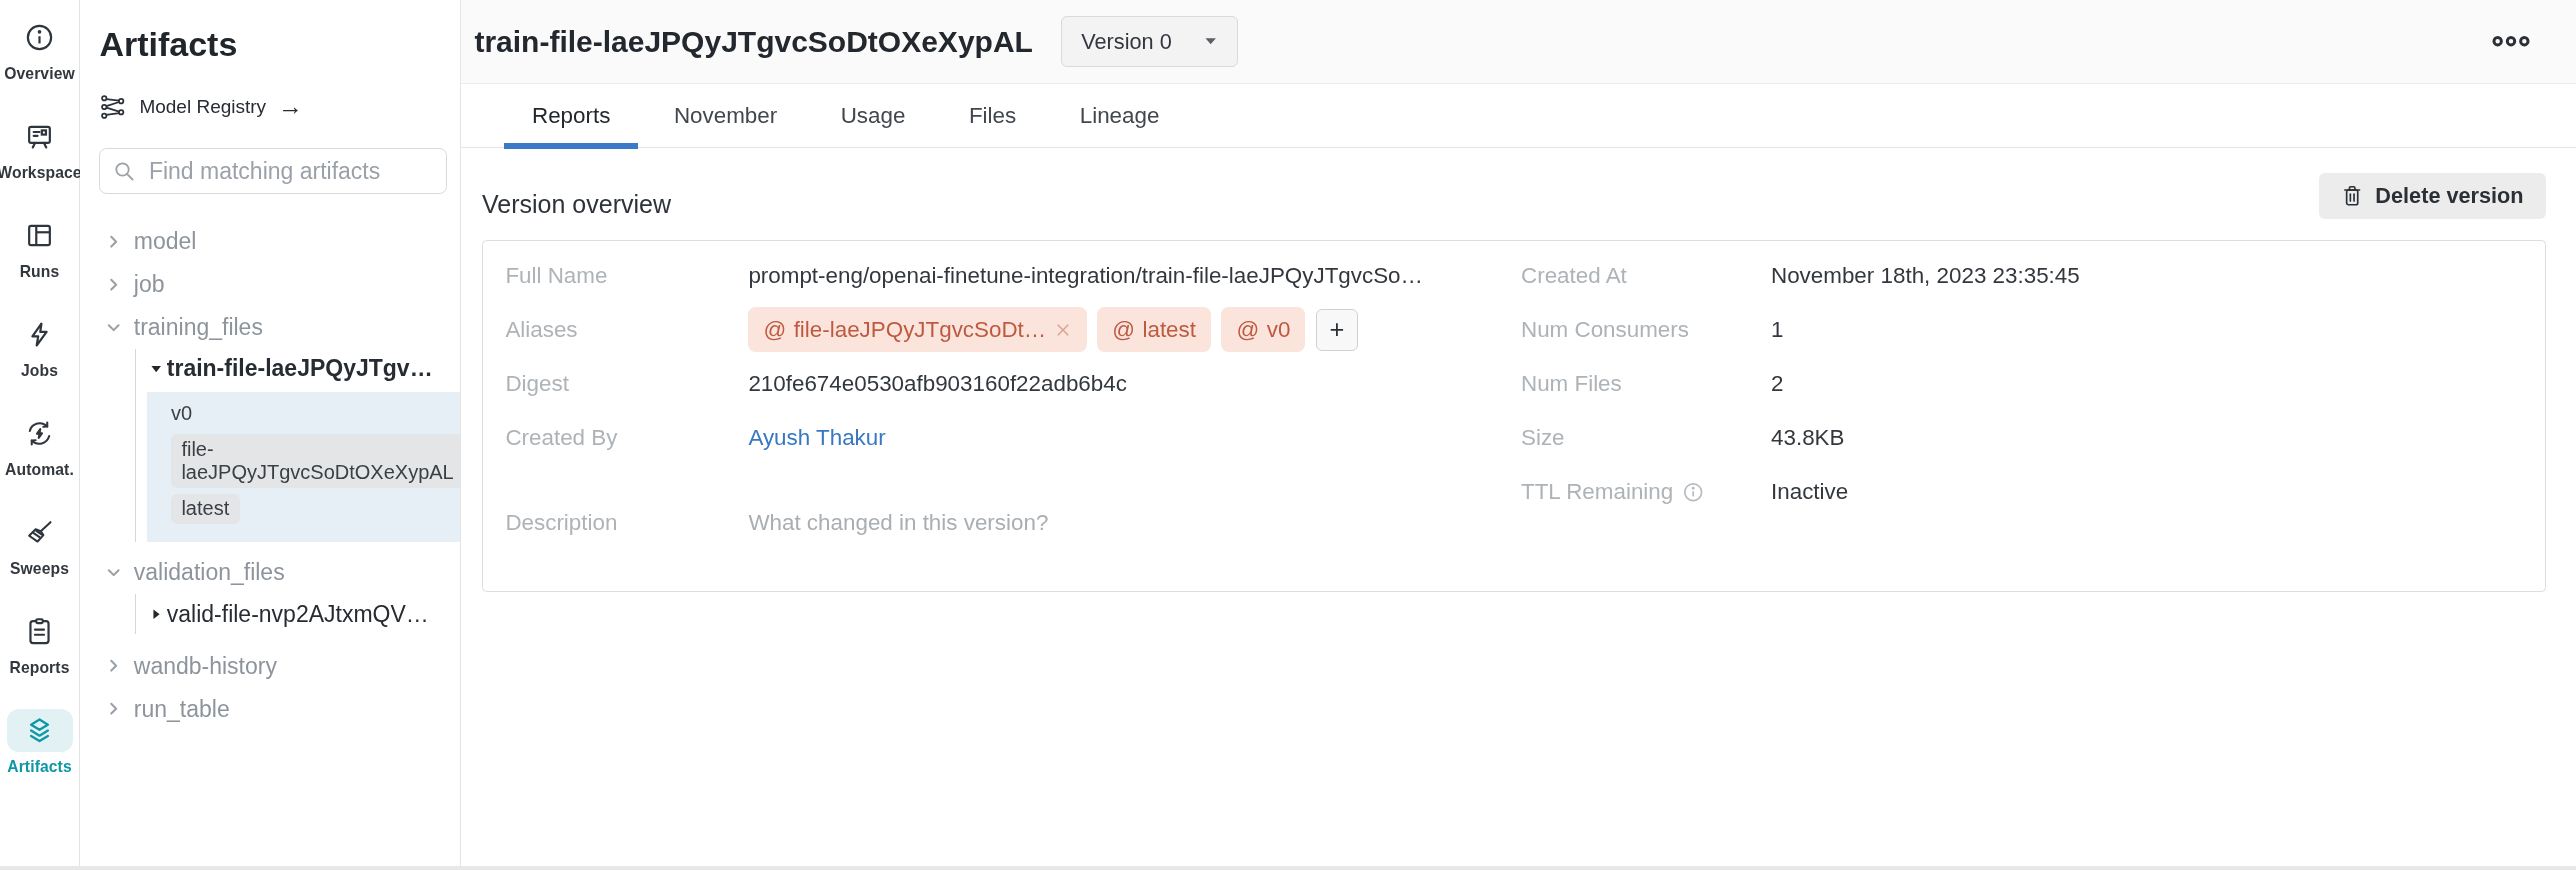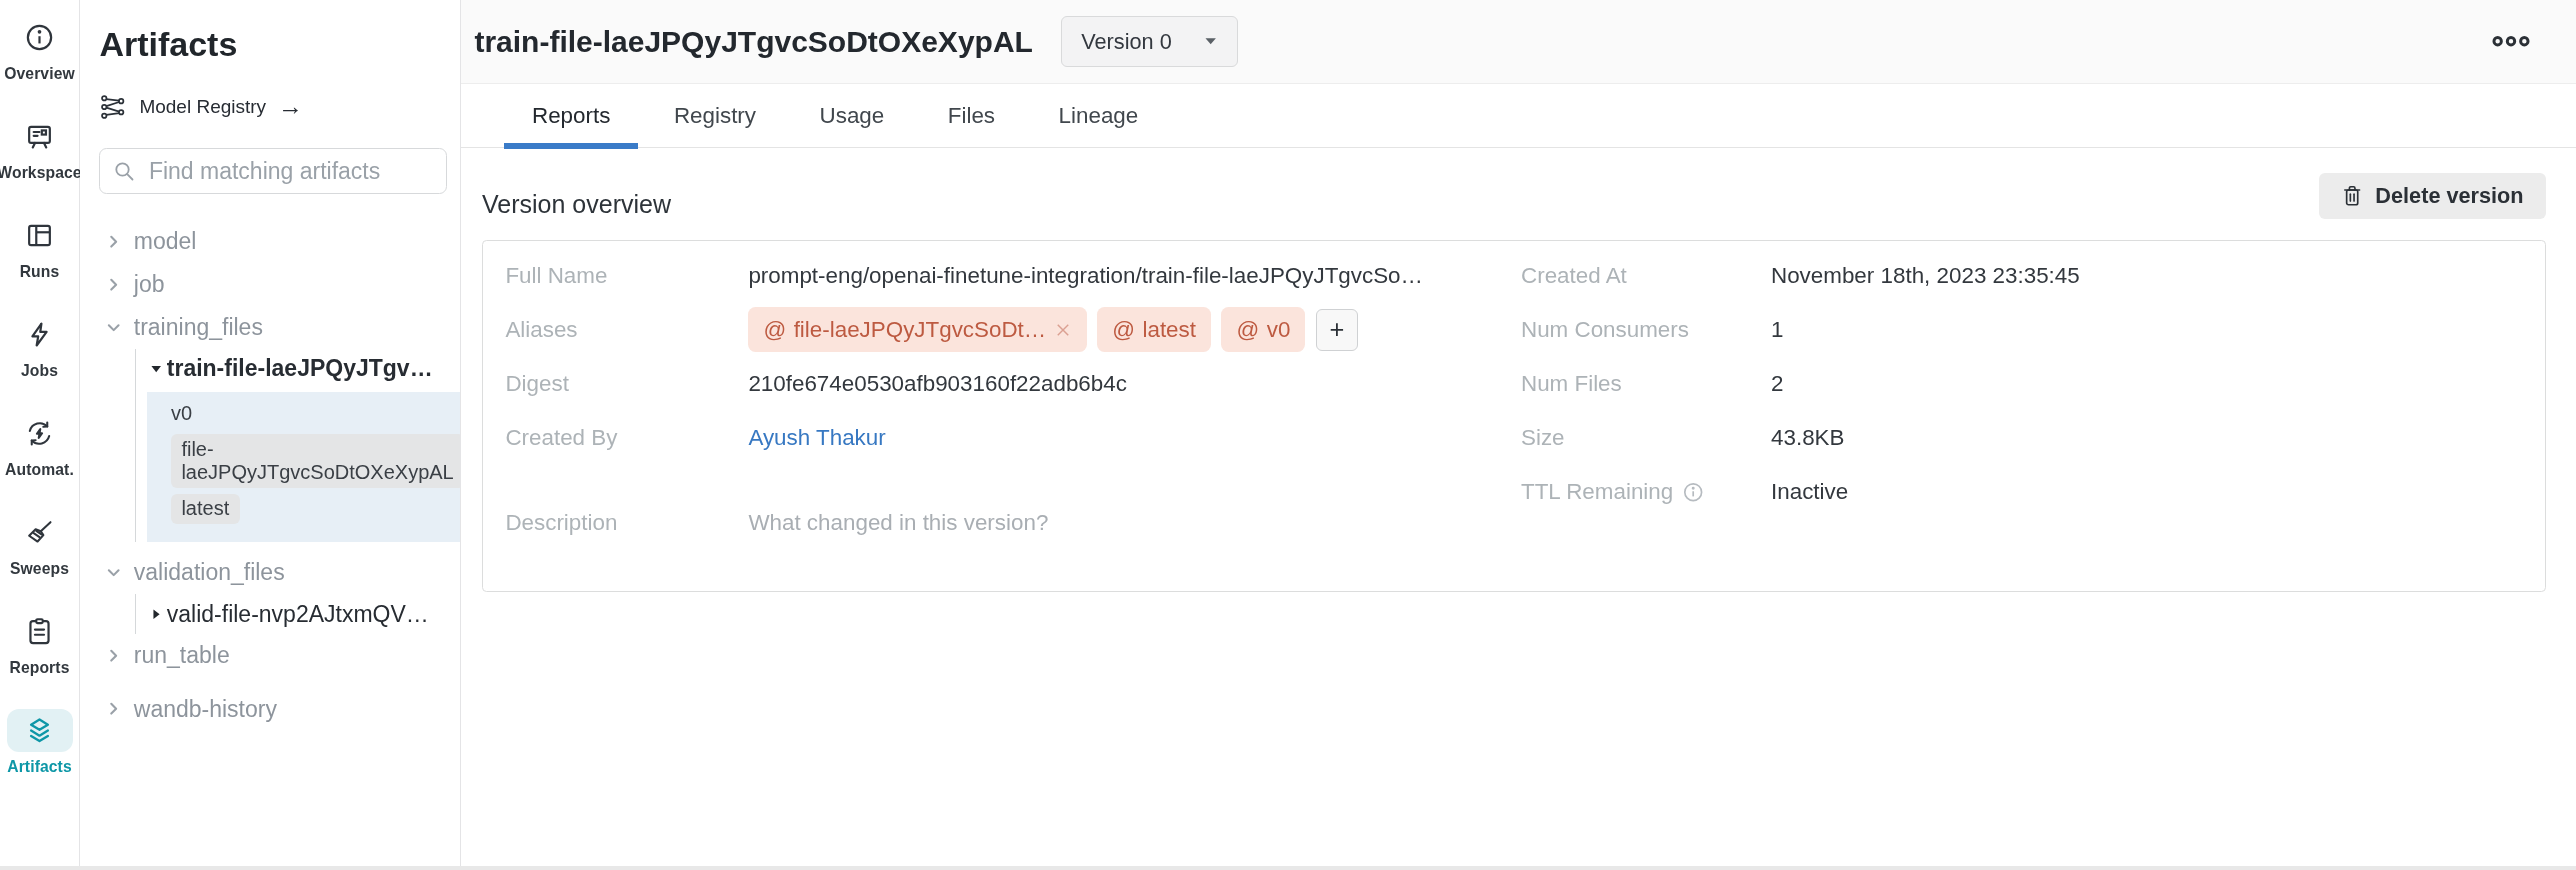--- a/index.html
+++ b/index.html
@@ -294,31 +294,31 @@
         <span class="tree-group-label">validation_files</span>
       </div>
       <div class="tree-children">
         <div class="tree-artifact">
           <svg class="tri" viewBox="0 0 24 24" fill="currentColor">
               <polygon points="8,5 17,12 8,19"></polygon>
             </svg>
           <span class="tree-artifact-label">valid-file-nvp2AJtxmQV…</span>
         </div>
       </div>
+      <div class="tree-group mt14">
+        <svg class="chev" viewBox="0 0 24 24" fill="none" stroke="currentColor" stroke-width="2.6" stroke-linecap="round" stroke-linejoin="round">
+            <path d="M9 6 L15 12 L9 18"></path>
+          </svg>
+        <span class="tree-group-label">wandb-history</span>
+      </div>
       <div class="tree-group">
         <svg class="chev" viewBox="0 0 24 24" fill="none" stroke="currentColor" stroke-width="2.6" stroke-linecap="round" stroke-linejoin="round">
             <path d="M9 6 L15 12 L9 18"></path>
           </svg>
         <span class="tree-group-label">run_table</span>
-      </div>
-      <div class="tree-group mt14">
-        <svg class="chev" viewBox="0 0 24 24" fill="none" stroke="currentColor" stroke-width="2.6" stroke-linecap="round" stroke-linejoin="round">
-            <path d="M9 6 L15 12 L9 18"></path>
-          </svg>
-        <span class="tree-group-label">wandb-history</span>
       </div>
     </div>
   </aside>
 
   <main class="main">
 
     <div class="main-header">
       <h2 class="main-title">train-file-laeJPQyJTgvcSoDtOXeXypAL</h2>
       <button class="version-btn">
         <span>Version 0</span>
@@ -334,21 +334,21 @@
             <circle cx="45" cy="11" r="5"></circle>
           </svg>
       </button>
     </div>
 
     <div class="tabs">
       <div class="tab active">
           <span>Reports</span>
         </div>
       <div class="tab">
-          <span>Registry</span>
+          <span>November</span>
         </div>
       <div class="tab">
           <span>Usage</span>
         </div>
       <div class="tab">
           <span>Files</span>
         </div>
       <div class="tab">
           <span>Lineage</span>
         </div>

